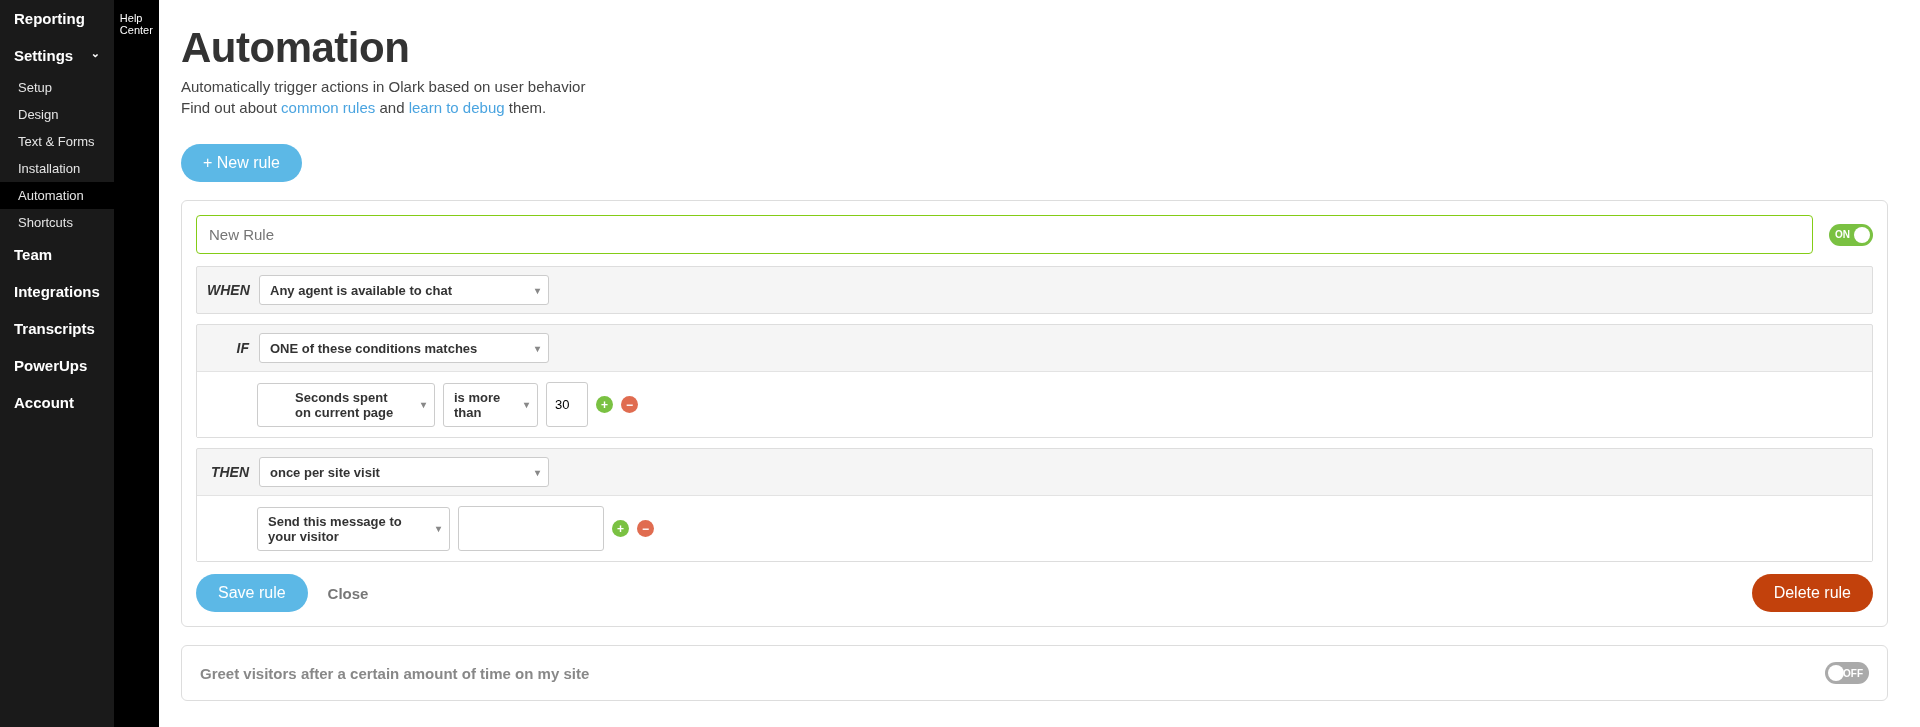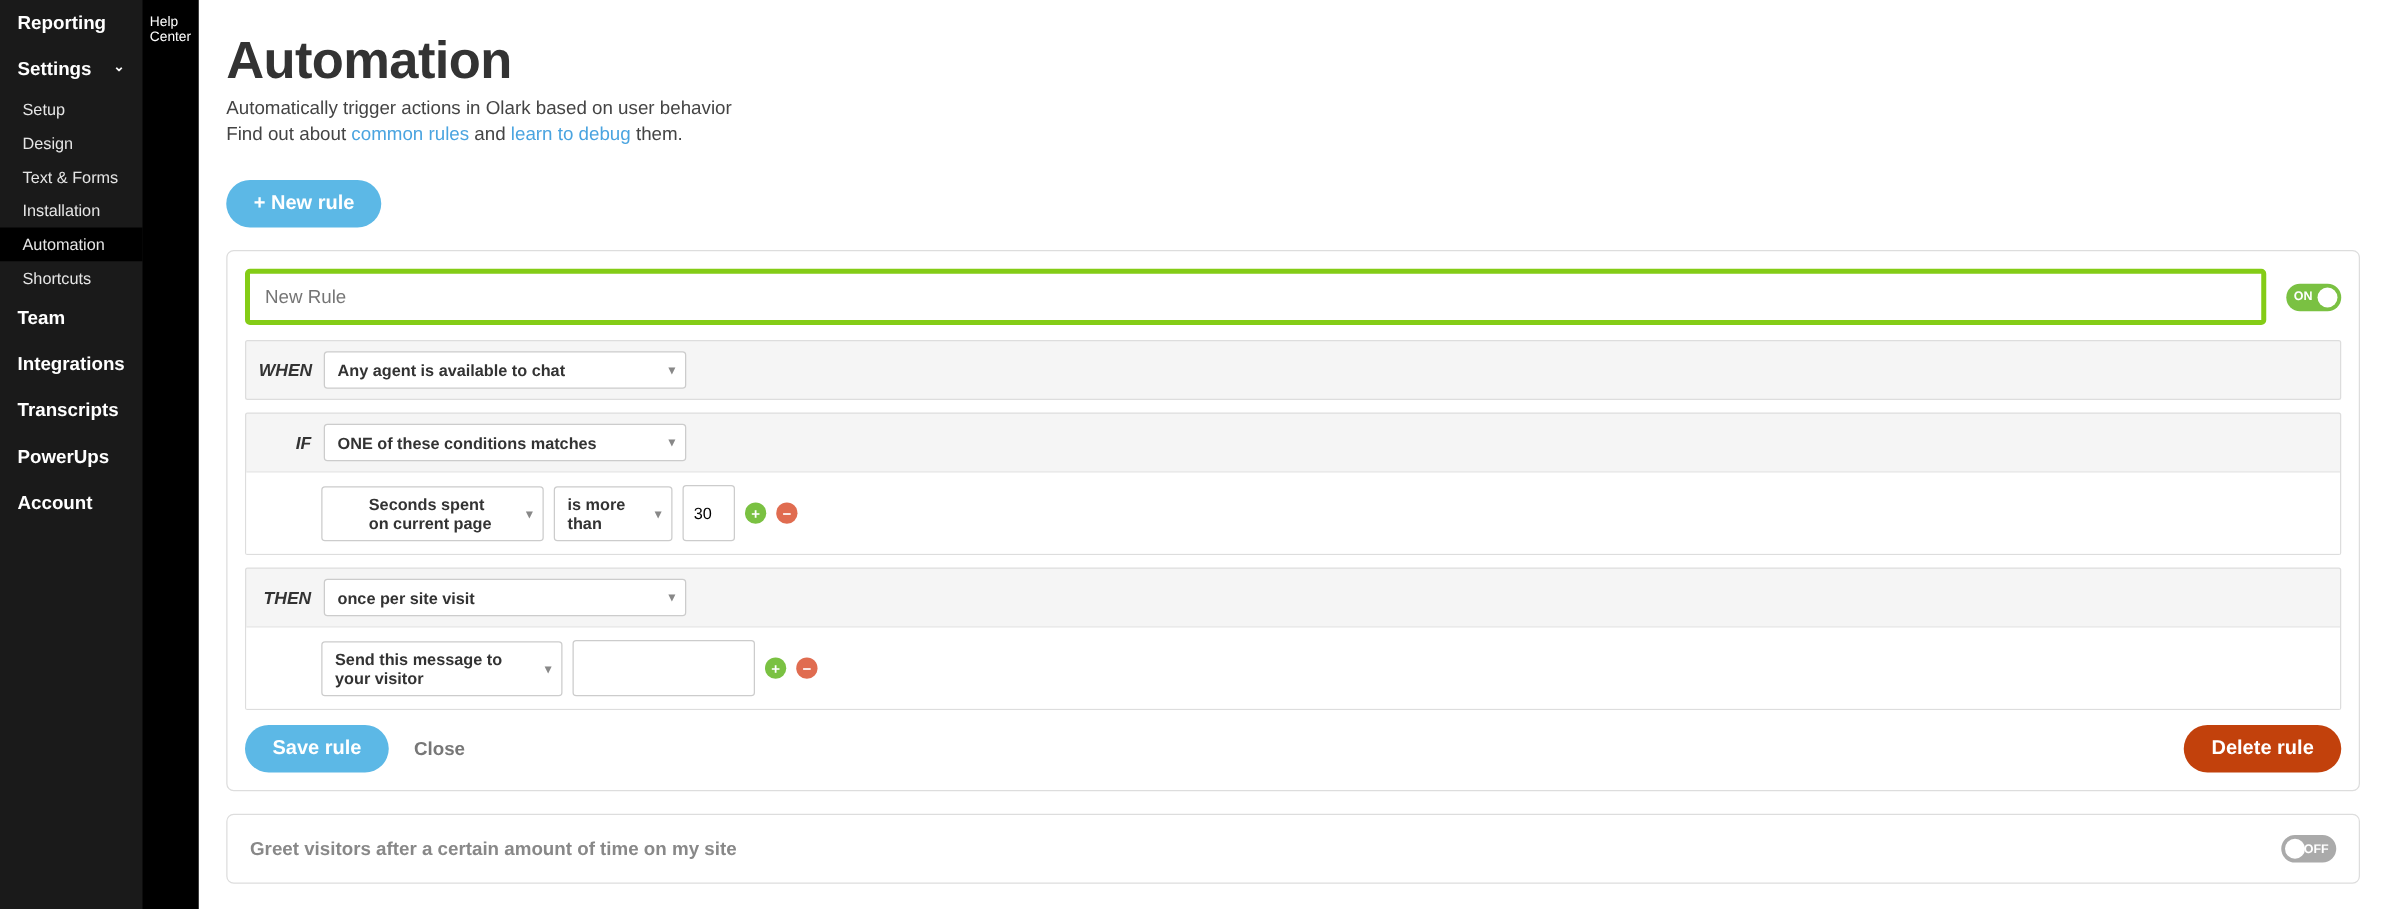--- a/index.html
+++ b/index.html
@@ -10,27 +10,27 @@
 .sidebar-item { padding: 10px 14px; font-size: 15px; font-weight: 700; cursor: pointer; color: #fff; }
 .sidebar-item.sub { font-size: 13px; font-weight: 400; padding: 6px 14px 6px 18px; color: #e5e5e5; }
 .sidebar-item.sub.active { background: #000; }
 .sidebar-item.expand { display: flex; justify-content: space-between; }
 .chev { font-size: 11px; color: #fff; }
 .sidebar-footer { padding: 12px 6px; font-size: 11px; background: #000; }
 .main { flex: 1; padding: 24px 32px; overflow: auto; }
 h1 { font-size: 42px; font-weight: 800; letter-spacing: -0.5px; margin-bottom: 4px; }
 .subtitle { font-size: 15px; color: #444; line-height: 1.4; margin-bottom: 26px; }
 .subtitle a { color: #4aa4e0; text-decoration: none; }
-.btn { display: inline-block; border: none; border-radius: 999px; padding: 10px 22px; font-size: 16px; font-weight: 700; cursor: pointer; }
+.btn { display: inline-block; border: none; border-radius: 999px; padding: 10px 22px; font-size: 16px; font-weight: 400; cursor: pointer; }
 .btn-primary { background: #5cb8e6; color: #fff; }
 .btn-danger { background: #c2410c; color: #fff; }
 .btn-link { background: none; color: #777; font-weight: 600; font-size: 15px; padding: 10px 14px; }
 .rule-card { border: 1px solid #ddd; border-radius: 6px; margin-top: 18px; padding: 14px; }
 .rule-header-row { display: flex; align-items: center; gap: 16px; margin-bottom: 12px; }
-.rule-name-input { flex: 1; border: 4px solid #84cc16; border-radius: 4px; padding: 10px 12px; font-size: 15px; color: #888; }
+.rule-name-input { flex: 1; border: 1px solid #84cc16; border-radius: 4px; padding: 10px 12px; font-size: 15px; color: #888; }
 .toggle { width: 44px; height: 22px; border-radius: 999px; background: #7ac142; position: relative; display: flex; align-items: center; cursor: pointer; }
 .toggle.off { background: #aaa; }
 .toggle .knob { width: 16px; height: 16px; border-radius: 50%; background: #fff; position: absolute; right: 3px; }
 .toggle.off .knob { left: 3px; right: auto; }
 .toggle .lbl { font-size: 10px; font-weight: 700; color: #fff; margin-left: 6px; }
 .toggle.off .lbl { margin-left: auto; margin-right: 6px; }
 .section { border: 1px solid #ddd; background: #f5f5f5; margin-bottom: 10px; border-radius: 2px; }
 .section-head { display: flex; align-items: center; padding: 8px 10px; gap: 10px; }
 .section-head .label { font-weight: 800; font-size: 14px; width: 42px; text-align: right; font-style: italic; }
 .section-body { background: #fff; padding: 10px 10px 10px 60px; display: flex; align-items: center; gap: 8px; border-top: 1px solid #e3e3e3; }

